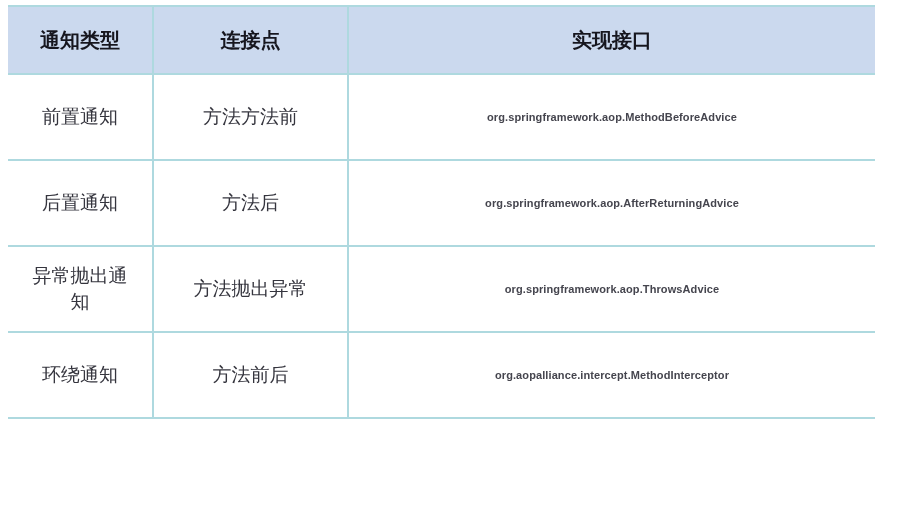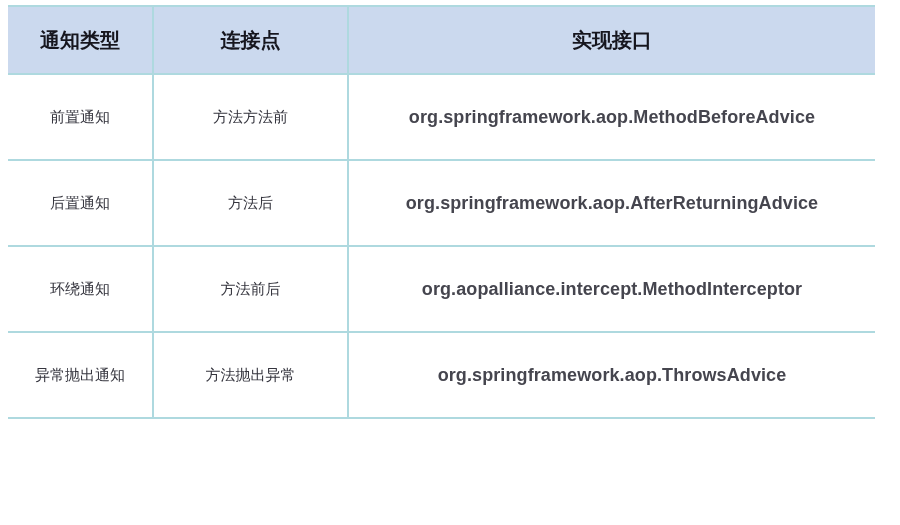--- a/index.html
+++ b/index.html
@@ -38,30 +38,30 @@
   .aop-table thead th{
     background:var(--header-bg);
     color:var(--header-text);
     font-size:20px;
     font-weight:bold;
     height:68px;
   }
   .aop-table tbody td{
     height:86px;
     color:var(--body-text);
-    font-size:15px;
+    font-size:19px;
   }
   .aop-table tbody td.join-point{
     padding:2px 14px;
     line-height:1.35;
     margin-left:8px;
   }
   .aop-table tbody td.interface{
     color:var(--interface-text);
-    font-size:18px;
+    font-size:11px;
     font-weight:600;
     letter-spacing:0.1px;
   }
 </style>
 </head>
 <body>
 
 <div class="table-wrap">
   <table class="aop-table">
     <colgroup>
@@ -83,26 +83,26 @@
     <td class="interface">org.springframework.aop.MethodBeforeAdvice</td>
   </tr>
 
   <tr>
     <td class="advice-type">后置通知</td>
     <td class="join-point">方法后</td>
     <td class="interface">org.springframework.aop.AfterReturningAdvice</td>
   </tr>
 
   <tr>
+    <td class="advice-type">异常抛出通知</td>
+    <td class="join-point">方法抛出异常</td>
+    <td class="interface">org.springframework.aop.ThrowsAdvice</td>
+  </tr>
+
+  <tr>
     <td class="advice-type">环绕通知</td>
     <td class="join-point">方法前后</td>
     <td class="interface">org.aopalliance.intercept.MethodInterceptor</td>
-  </tr>
-
-  <tr>
-    <td class="advice-type">异常抛出通知</td>
-    <td class="join-point">方法抛出异常</td>
-    <td class="interface">org.springframework.aop.ThrowsAdvice</td>
   </tr>
 
 </tbody>
   </table>
 </div>
 
 </body></html>

